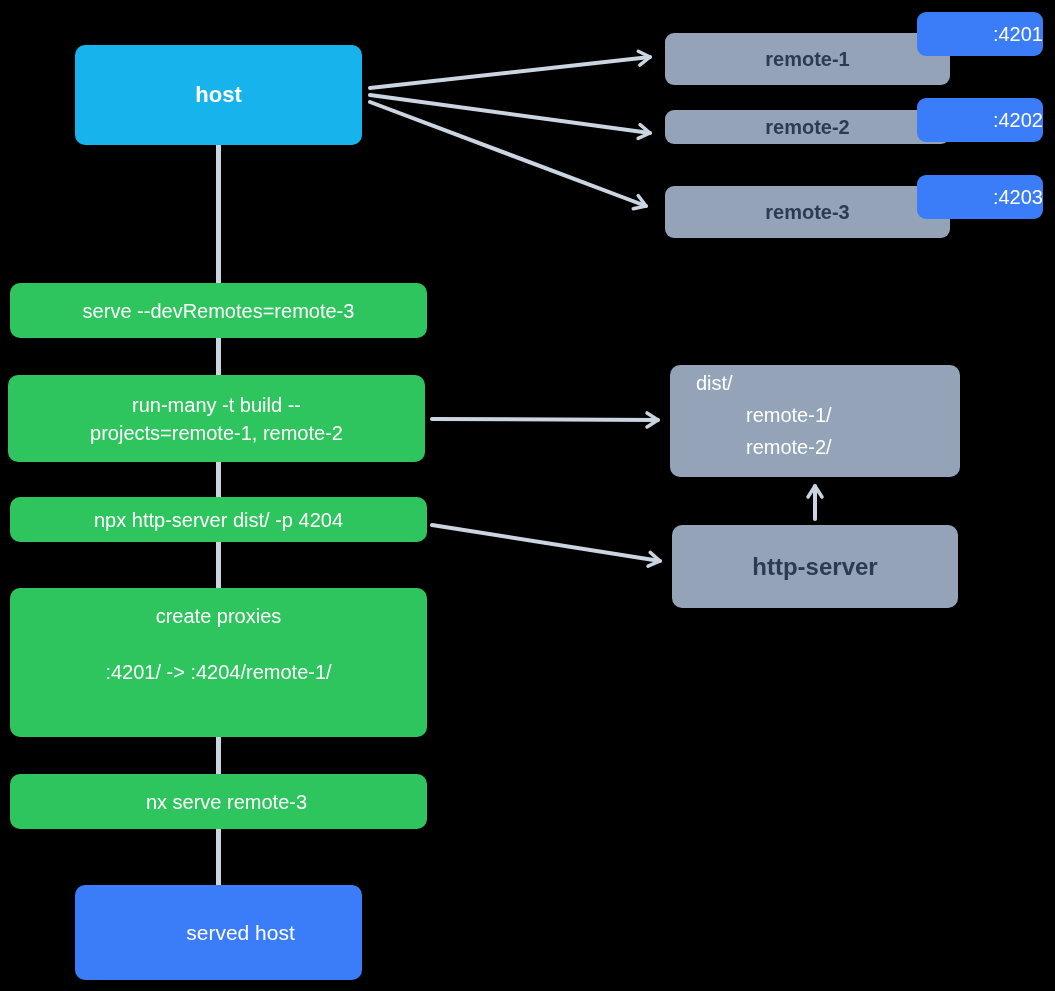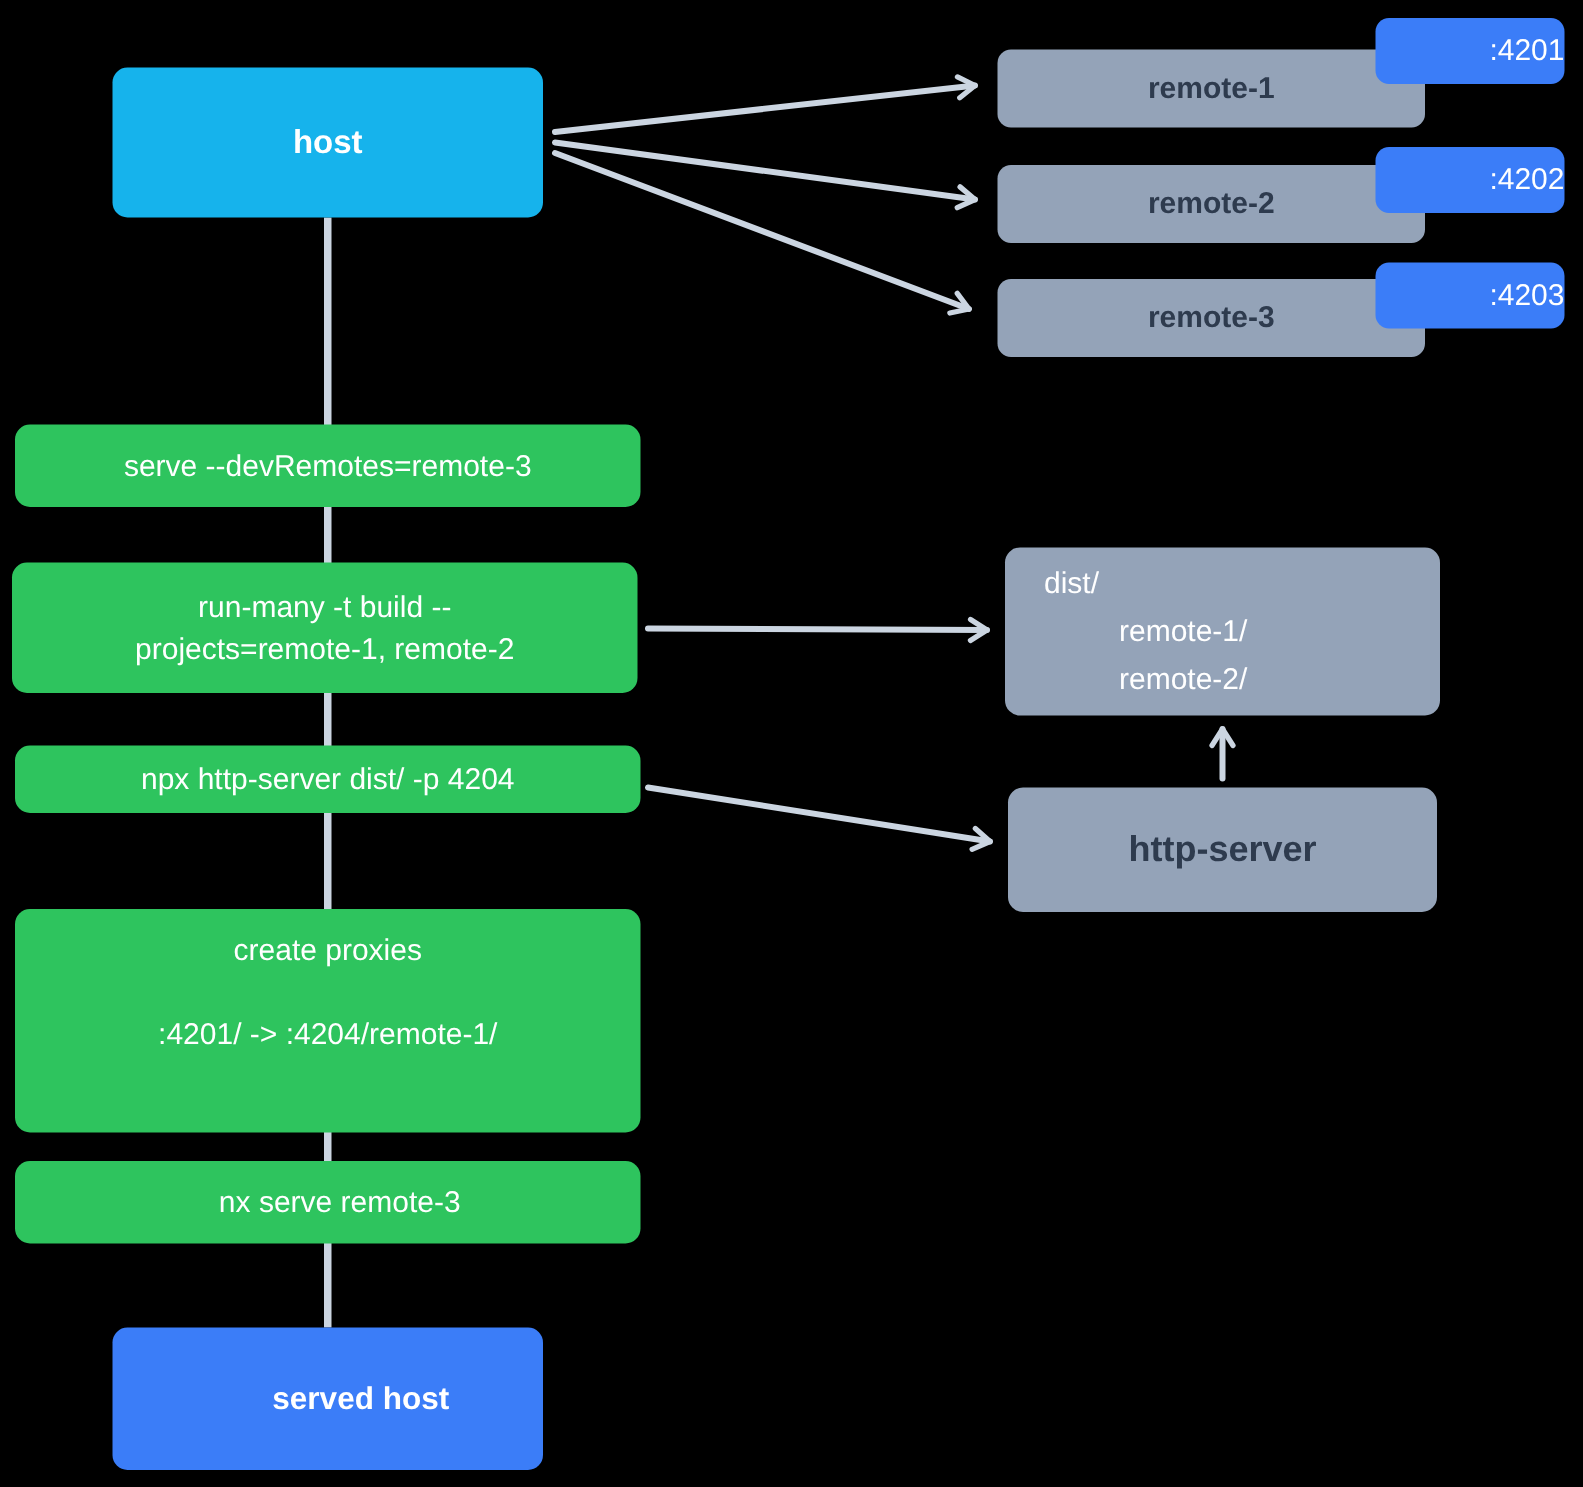--- a/index.html
+++ b/index.html
@@ -80,35 +80,35 @@
     color: var(--text-light, #fff);
     font-size: 20px;
     border-radius: 9px;
   }
   .dist-box {
     background: var(--gray, #94a3b8);
     color: var(--text-light, #fff);
     font-size: 20px;
     flex-direction: column;
     align-items: flex-start;
-    justify-content: center;
+    justify-content: flex-end;
     padding: 14px 26px;
     line-height: 32px;
     text-align: left;
   }
   .dist-sub { padding-left: 50px; }
   .http-box {
     background: var(--gray, #94a3b8);
     color: var(--text-dark, #2e3b4e);
     font-weight: 700;
     font-size: 24px;
   }
   .served-box {
     background: var(--blue, #3b7df8);
-    font-weight: 700;
+    font-weight: 400;
     font-size: 21px;
     padding-left: 44px;
   }
 </style>
 </head>
 <body>
 
 <div class="canvas">
 
   <svg class="connectors" width="1055" height="991" viewBox="0 0 1055 991">
@@ -133,21 +133,21 @@
     <span>host</span>
   </div>
 
   <div class="node remote-box" style="left:665px; top:33px; width:285px; height:52px;">
     <span>remote-1</span>
   </div>
   <div class="badge" style="left:917px; top:12px; width:126px; height:44px;">
     <span>:4201</span>
   </div>
 
-  <div class="node remote-box" style="left:665px; top:110px; width:285px; height:52px;">
+  <div class="node remote-box" style="left:665px; top:110px; width:285px; height:34px;">
     <span>remote-2</span>
   </div>
   <div class="badge" style="left:917px; top:98px; width:126px; height:44px;">
     <span>:4202</span>
   </div>
 
   <div class="node remote-box" style="left:665px; top:186px; width:285px; height:52px;">
     <span>remote-3</span>
   </div>
   <div class="badge" style="left:917px; top:175px; width:126px; height:44px;">
@@ -160,21 +160,21 @@
 
   <div class="node green-box" style="left:8px; top:375px; width:417px; height:87px;">
     <div class="line">run-many -t build --</div>
     <div class="line">projects=remote-1, remote-2</div>
   </div>
 
   <div class="node green-box" style="left:10px; top:497px; width:417px; height:45px;">
     <div class="line">npx http-server dist/ -p 4204</div>
   </div>
 
-  <div class="node green-box" style="left:10px; top:588px; width:417px; height:149px; justify-content:flex-start; padding-top:14px;margin-top:18px;">
+  <div class="node green-box" style="left:10px; top:588px; width:417px; height:149px; justify-content:flex-start; padding-top:14px;">
     <div class="line">create proxies</div>
     <div class="line"></div>
     <div class="line">:4201/ -&gt; :4204/remote-1/</div>
   </div>
 
   <div class="node green-box" style="left:10px; top:774px; width:417px; height:55px;padding-left:16px;">
     <div class="line">nx serve remote-3</div>
   </div>
 
   <div class="node dist-box" style="left:670px; top:365px; width:290px; height:112px;">

